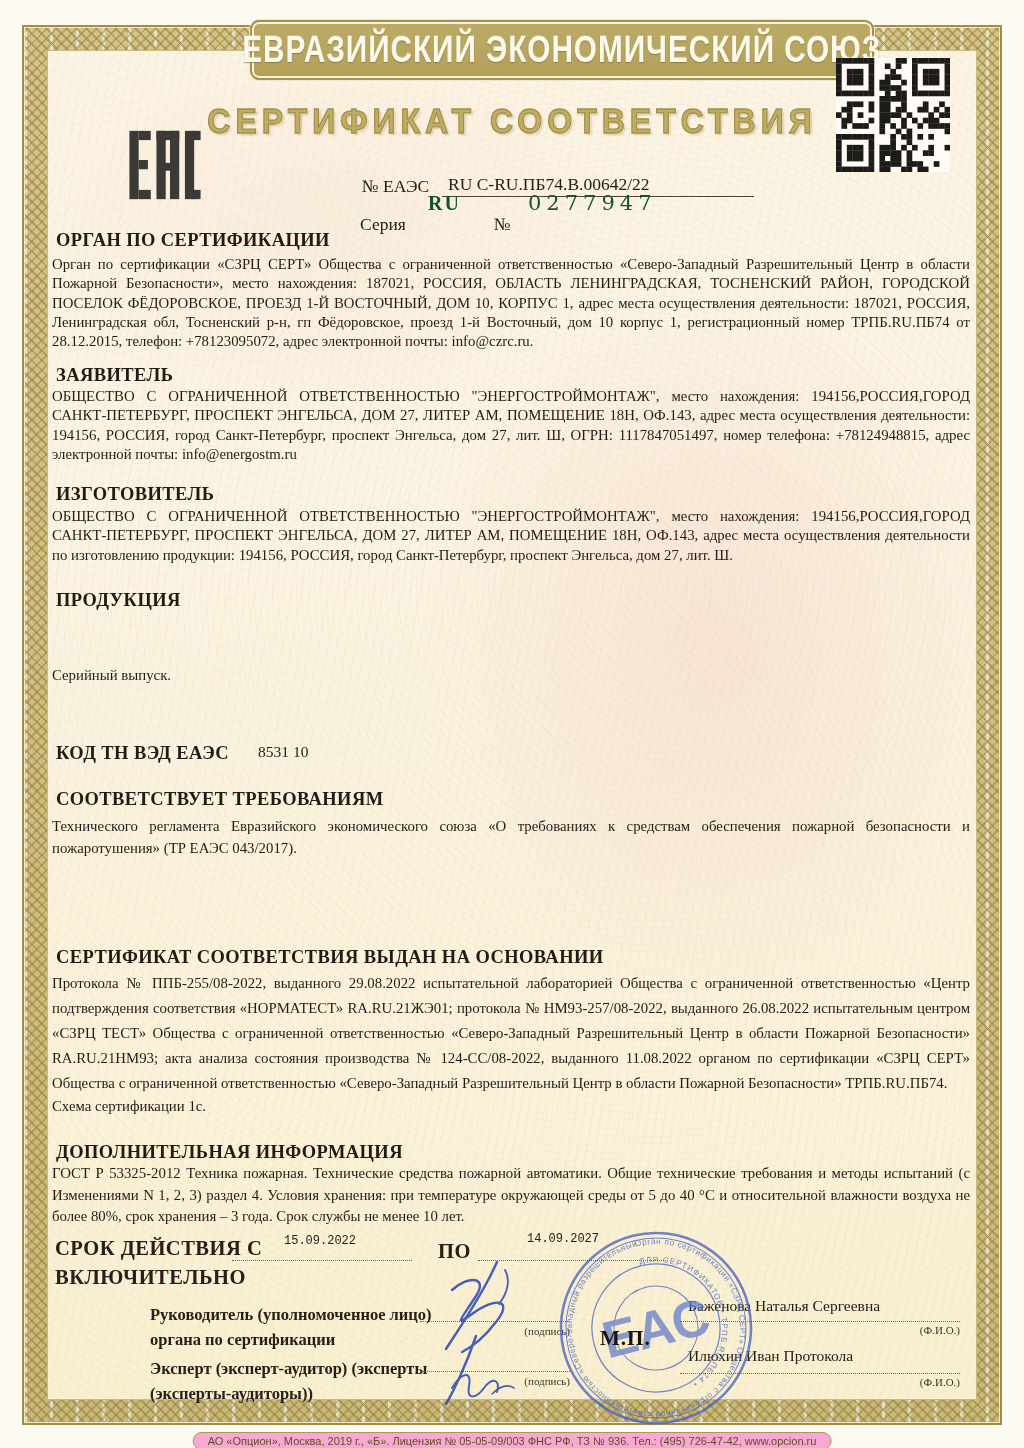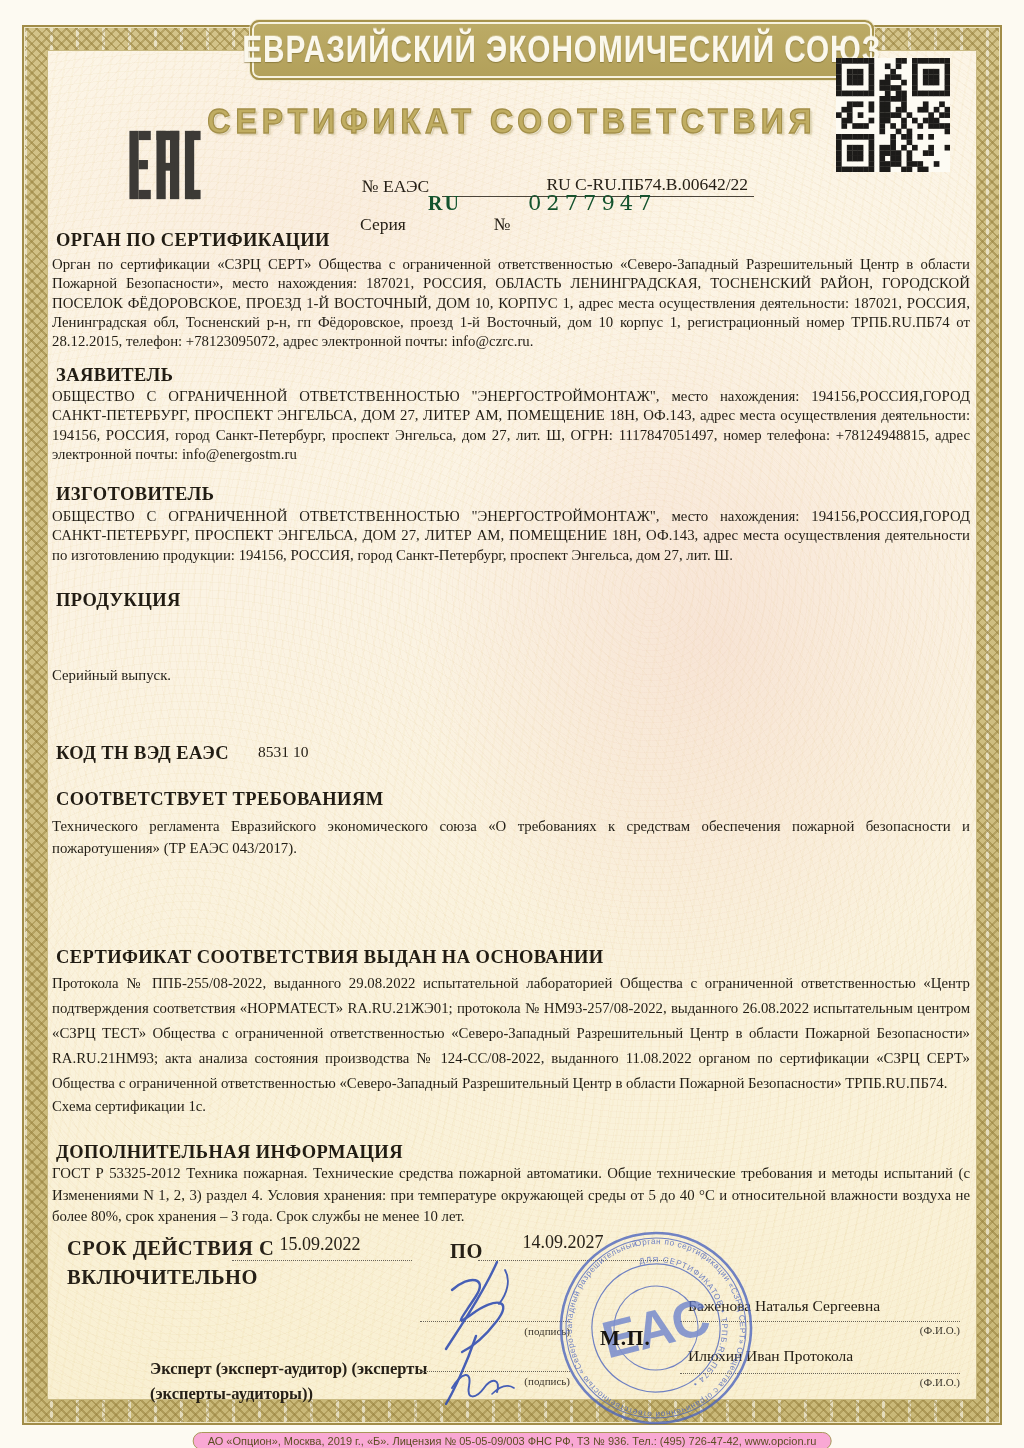--- a/index.html
+++ b/index.html
@@ -64,23 +64,23 @@
     font-weight:bold;font-size:18.5px;letter-spacing:.4px;color:#211c13;
     transform:scaleY(1.05);transform-origin:left top;white-space:nowrap;
   }
   .sec-b{
     font-size:14.8px;line-height:19.3px;text-align:justify;color:#211d15;
     width:918px;
   }
   .lh21{line-height:21.5px;}
   .lh25{line-height:25px;}
   .lh27{line-height:27px;}
-  .big-lbl{font-weight:bold;font-size:20.5px;letter-spacing:.5px;white-space:nowrap;margin-left:12px;}
+  .big-lbl{font-weight:bold;font-size:20.5px;letter-spacing:.5px;white-space:nowrap;}
   .dotline{border-bottom:1.6px dotted #6b655a;height:1px;}
-  .date-val{font-size:18px;text-align:center;}
+  .date-val{font-size:12px;text-align:center;font-family:Liberation Mono, monospace;}
   .cap{font-size:11px;color:#3a352c;text-align:right;}
   .signer-lbl{font-weight:bold;font-size:16.5px;line-height:25px;width:310px;}
   .name{font-size:15.5px;white-space:nowrap;}
   .mp{font-weight:bold;font-size:21px;letter-spacing:1px;color:#17130d;z-index:6;}
   .footer-pill{
     left:50%;top:1404px;transform:translateX(-50%);
     background:#f9a8d4;border:1px solid #a9985a;border-radius:10px;
     padding:2px 14px;white-space:nowrap;
     font-family:"Liberation Sans", sans-serif;font-size:11px;color:#5b4e22;z-index:5;margin-top:28px;
   }
@@ -337,21 +337,21 @@
         <rect x="16.285714285714285" y="108.57142857142858" width="5.678571428571429" height="5.678571428571429" fill="#1c1b19"></rect>
         <rect x="21.714285714285715" y="108.57142857142858" width="5.678571428571429" height="5.678571428571429" fill="#1c1b19"></rect>
         <rect x="27.142857142857146" y="108.57142857142858" width="5.678571428571429" height="5.678571428571429" fill="#1c1b19"></rect>
         <rect x="32.57142857142857" y="108.57142857142858" width="5.678571428571429" height="5.678571428571429" fill="#1c1b19"></rect>
       </svg>
   </div>
 
   <div class="abs cert-title">СЕРТИФИКАТ СООТВЕТСТВИЯ</div>
 
   <div class="abs lbl-serif" style="left:362px;top:156px;">№ ЕАЭС</div>
-  <div class="abs lbl-serif cert-no-value" style="left:442px;top:154px;min-width:300px;text-align:right;">RU C-RU.ПБ74.В.00642/22</div>
+  <div class="abs lbl-serif cert-no-value" style="left:442px;top:154px;min-width:300px;text-align:left;">RU C-RU.ПБ74.В.00642/22</div>
 
   <div class="abs lbl-serif" style="left:360px;top:194px;">Серия</div>
   <div class="abs red serial-ru" style="left:428px;top:192px;">RU</div>
   <div class="abs lbl-serif" style="left:494px;top:194px;">№</div>
   <div class="abs red serial-num" style="left:528px;top:191px;">0277947</div>
 
   <div class="abs sec-h" style="left:56px;top:229px;">ОРГАН ПО СЕРТИФИКАЦИИ</div>
   <div class="abs sec-b" style="left:52px;top:255px;">Орган по сертификации «СЗРЦ СЕРТ» Общества с ограниченной ответственностью «Северо-Западный Разрешительный Центр в области Пожарной Безопасности», место нахождения: 187021, РОССИЯ, ОБЛАСТЬ ЛЕНИНГРАДСКАЯ, ТОСНЕНСКИЙ РАЙОН, ГОРОДСКОЙ ПОСЕЛОК ФЁДОРОВСКОЕ, ПРОЕЗД 1-Й ВОСТОЧНЫЙ, ДОМ 10, КОРПУС 1, адрес места осуществления деятельности: 187021, РОССИЯ, Ленинградская обл, Тосненский р-н, гп Фёдоровское, проезд 1-й Восточный, дом 10 корпус 1, регистрационный номер ТРПБ.RU.ПБ74 от 28.12.2015, телефон: +78123095072, адрес электронной почты: info@czrc.ru.</div>
 
   <div class="abs sec-h" style="left:56px;top:364px;">ЗАЯВИТЕЛЬ</div>
@@ -377,20 +377,21 @@
   <div class="abs sec-b lh21" style="left:52px;top:1163px;">ГОСТ Р 53325-2012 Техника пожарная. Технические средства пожарной автоматики. Общие технические требования и методы испытаний (с Изменениями N 1, 2, 3) раздел 4. Условия хранения: при температуре окружающей среды от 5 до 40 °С и относительной влажности воздуха не более 80%, срок хранения – 3 года. Срок службы не менее 10 лет.</div>
 
   <div class="abs big-lbl" style="left:55px;top:1237px;">СРОК ДЕЙСТВИЯ С</div>
   <div class="abs dotline" style="left:232px;top:1259px;width:180px;"></div>
   <div class="abs date-val" style="left:245px;top:1234px;width:150px;">15.09.2022</div>
   <div class="abs big-lbl" style="left:438px;top:1240px;">ПО</div>
   <div class="abs dotline" style="left:478px;top:1259px;width:190px;"></div>
   <div class="abs date-val" style="left:488px;top:1232px;width:150px;">14.09.2027</div>
   <div class="abs big-lbl" style="left:55px;top:1266px;">ВКЛЮЧИТЕЛЬНО</div>
 
+  <div class="abs signer-lbl" style="left:150px;top:1302px;">Руководитель (уполномоченное лицо) органа по сертификации</div>
   <div class="abs dotline" style="left:420px;top:1320px;width:150px;"></div>
   <div class="abs cap" style="left:420px;top:1325px;width:150px;">(подпись)</div>
 
   <div class="abs signer-lbl" style="left:150px;top:1356px;">Эксперт (эксперт-аудитор) (эксперты (эксперты-аудиторы))</div>
   <div class="abs dotline" style="left:420px;top:1370px;width:150px;"></div>
   <div class="abs cap" style="left:420px;top:1375px;width:150px;">(подпись)</div>
 
   <div class="abs stamp-wrap">
     <svg viewBox="0 0 200 200" width="200" height="200">
       <defs>

